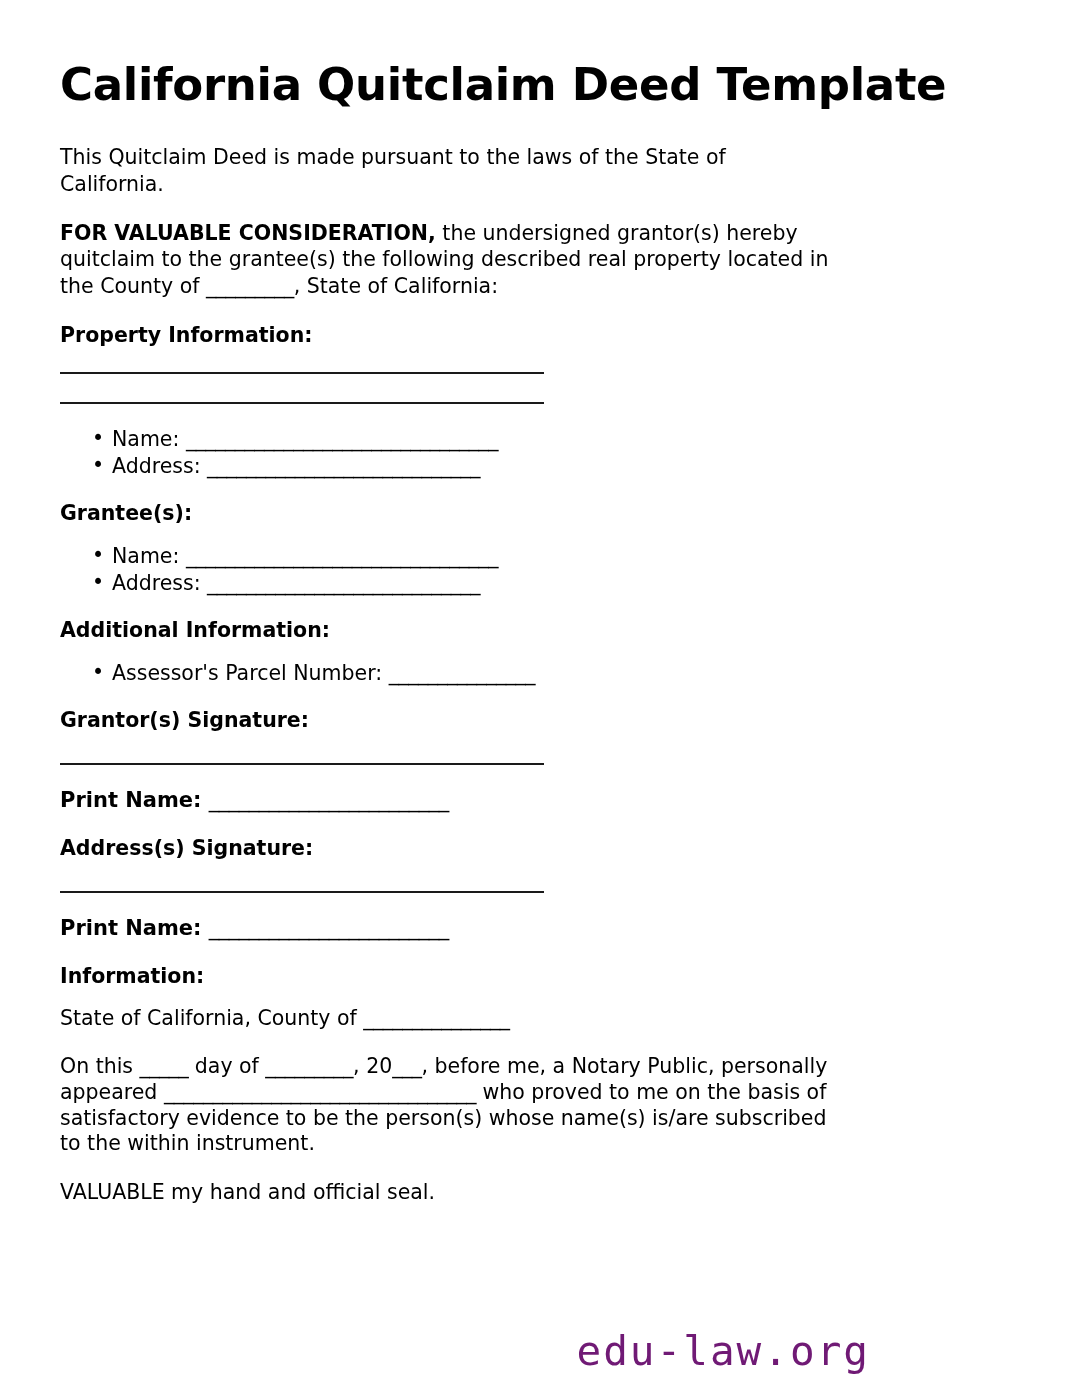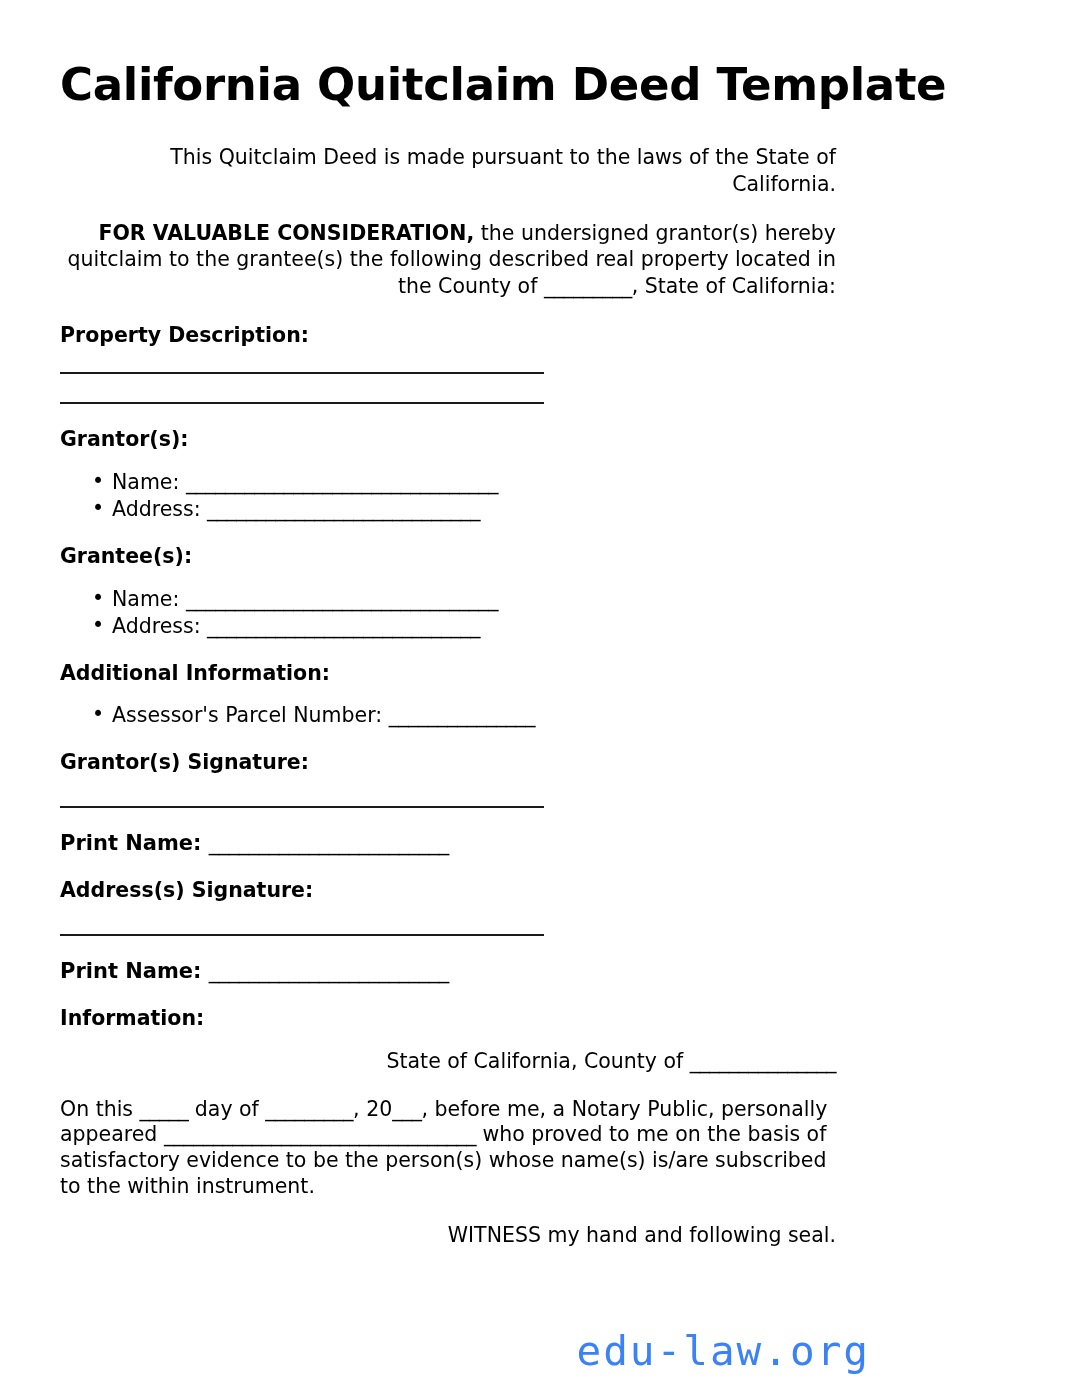--- a/index.html
+++ b/index.html
@@ -29,21 +29,21 @@
     letter-spacing: -0.3px;
     line-height: 1.12;
     margin: 0 0 34px 0;
     white-space: nowrap;
   }
   .para {
     font-size: 20.5px;
     line-height: 1.30;
     margin: 0 0 22px 0;
     max-width: 948px;
-    text-align: right;
+    text-align: left;
   }
   .lead-bold {
     font-weight: bold;
   }
   .section-head {
     font-size: 20.5px;
     font-weight: bold;
     margin: 0 0 16px 0;
     line-height: 1.3;
   }
@@ -109,42 +109,41 @@
     margin: 0 0 22px 0;
     max-width: 952px;
   }
   .watermark {
     position: absolute;
     right: 36px;
     bottom: 16px;
     font-family: "DejaVu Sans Mono", monospace;
     font-size: 41px;
     letter-spacing: 2px;
-    color: #3b82f6;
+    color: #701a75;
   }
 </style>
 </head>
 <body>
 
 <div class="page">
 
   <h1 class="doc-title">California Quitclaim Deed Template</h1>
 
   <p class="para">This Quitclaim Deed is made pursuant to the laws of the State of California.</p>
 
   <p class="para"><span class="lead-bold">FOR VALUABLE CONSIDERATION,</span><span> the undersigned grantor(s) hereby quitclaim to the grantee(s) the following described real property located in the County of </span><span class="u">_________</span><span>, State of California:</span></p>
 
-  <h2 class="section-head">Property Description:</h2>
+  <h2 class="section-head">Property Information:</h2>
 
   <div class="rule-block">
     <span class="blank-rule rule-long"></span>
     <span class="blank-rule rule-long"></span>
   </div>
 
-  <h2 class="section-head">Grantor(s):</h2>
   <ul class="bullets">
     <li><span>Name:</span> <span class="u">________________________________</span></li>
     <li><span>Address:</span> <span class="u">____________________________</span></li>
   </ul>
 
   <h2 class="section-head">Grantee(s):</h2>
   <ul class="bullets">
     <li><span>Name:</span> <span class="u">________________________________</span></li>
     <li><span>Address:</span> <span class="u">____________________________</span></li>
   </ul>
@@ -162,17 +161,17 @@
   <h2 class="section-head sig">Address(s) Signature:</h2>
   <span class="sig-rule"></span>
   <p class="label-line"><span>Print Name:</span> <span class="u">________________________</span></p>
 
   <h2 class="section-head">Information:</h2>
 
   <p class="para"><span>State of California, County of </span><span class="u">_______________</span></p>
 
   <p class="notary-para"><span>On this </span><span class="u">_____</span><span> day of </span><span class="u">_________</span><span>, 20</span><span class="u">___</span><span>, before me, a Notary Public, personally appeared </span><span class="u">________________________________</span><span> who proved to me on the basis of satisfactory evidence to be the person(s) whose name(s) is/are subscribed to the within instrument.</span></p>
 
-  <p class="para">WITNESS my hand and following seal.</p>
+  <p class="para">VALUABLE my hand and official seal.</p>
 
   <div class="watermark">edu-law.org</div>
 
 </div>
 
 </body></html>

